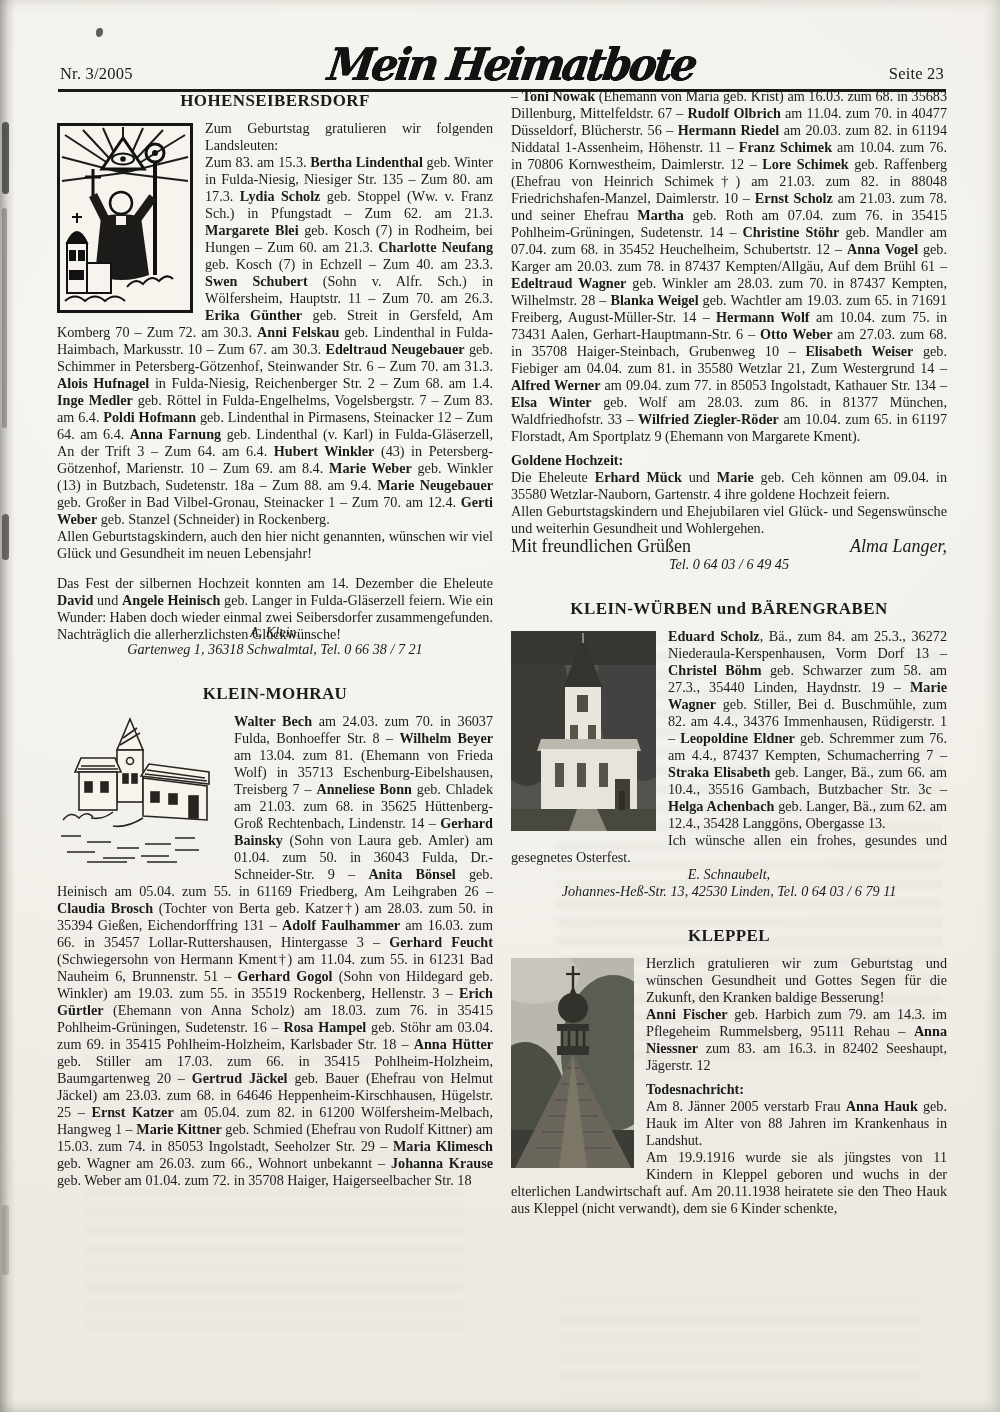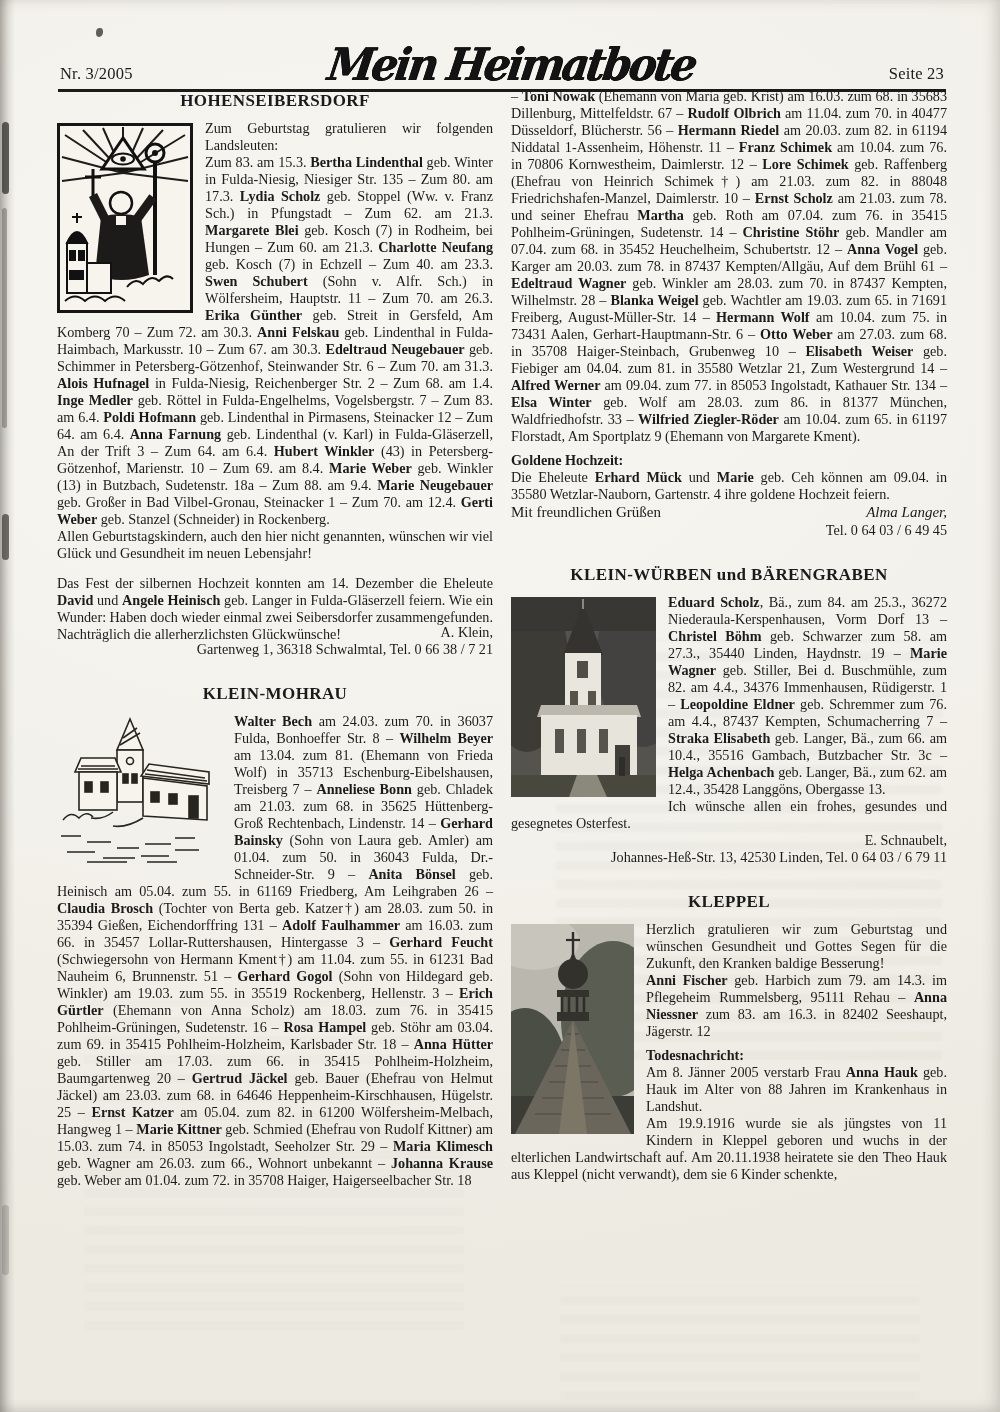--- a/index.html
+++ b/index.html
@@ -34,23 +34,23 @@
   .columns{position:absolute;left:57px;top:88px;width:890px;display:flex;gap:18px;}
   .col{width:436px;}
   .sec-title{font-size:17px;font-weight:bold;text-align:center;letter-spacing:.4px;
     margin:26px 0 9px 0;}
   .first .sec-title{margin-top:3px;}
   p{margin:0;font-size:14.2px;line-height:17px;text-align:justify;hyphens:auto;}
   .spaced{margin-top:13px;}
   .minigap{margin-top:7px;}
   .bold-lead{font-weight:bold;}
   .rb{font-weight:bold;}
-  .sig-right{text-align:right;}
+  .sig-right{text-align:center;font-style:italic;}
   .pull-up{margin-top:-19px;}
-  .row-between{display:flex;justify-content:space-between;font-size:15px;line-height:19px;}
+  .row-between{display:flex;justify-content:space-between;font-size:18px;line-height:19px;}
   .row-between .sig{font-style:italic;}
   .float-img{float:left;margin:3px 12px 5px 0;}
   .sec-body{overflow:visible;}
   .clear{clear:both;}
 </style>
 </head>
 <body>
 
 <div class="page">
   <div class="edge"></div>
@@ -162,20 +162,21 @@
           <div class="clear"></div>
         </div>
       </section>
     </div>
 
     <div class="col">
       <section class="first">
         <p><span>– </span><span class="rb">Toni Nowak</span><span> (Ehemann von Maria geb. Krist) am 16.03. zum 68. in 35683 Dillenburg, Mittelfeldstr. 67 – </span><span class="rb">Rudolf Olbrich</span><span> am 11.04. zum 70. in 40477 Düsseldorf, Blücherstr. 56 – </span><span class="rb">Hermann Riedel</span><span> am 20.03. zum 82. in 61194 Niddatal 1-Assenheim, Höhenstr. 11 – </span><span class="rb">Franz Schimek</span><span> am 10.04. zum 76. in 70806 Kornwestheim, Daimlerstr. 12 – </span><span class="rb">Lore Schimek</span><span> geb. Raffenberg (Ehefrau von Heinrich Schimek†) am 21.03. zum 82. in 88048 Friedrichshafen-Manzel, Daimlerstr. 10 – </span><span class="rb">Ernst Scholz</span><span> am 21.03. zum 78. und seiner Ehefrau </span><span class="rb">Martha</span><span> geb. Roth am 07.04. zum 76. in 35415 Pohlheim-Grüningen, Sudetenstr. 14 – </span><span class="rb">Christine Stöhr</span><span> geb. Mandler am 07.04. zum 68. in 35452 Heuchelheim, Schubertstr. 12 – </span><span class="rb">Anna Vogel</span><span> geb. Karger am 20.03. zum 78. in 87437 Kempten/Allgäu, Auf dem Brühl 61 – </span><span class="rb">Edeltraud Wagner</span><span> geb. Winkler am 28.03. zum 70. in 87437 Kempten, Wilhelmstr. 28 – </span><span class="rb">Blanka Weigel</span><span> geb. Wachtler am 19.03. zum 65. in 71691 Freiberg, August-Müller-Str. 14 – </span><span class="rb">Hermann Wolf</span><span> am 10.04. zum 75. in 73431 Aalen, Gerhart-Hauptmann-Str. 6 – </span><span class="rb">Otto Weber</span><span> am 27.03. zum 68. in 35708 Haiger-Steinbach, Grubenweg 10 – </span><span class="rb">Elisabeth Weiser</span><span> geb. Fiebiger am 04.04. zum 81. in 35580 Wetzlar 21, Zum Westergrund 14 – </span><span class="rb">Alfred Werner</span><span> am 09.04. zum 77. in 85053 Ingolstadt, Kathauer Str. 134 – </span><span class="rb">Elsa Winter</span><span> geb. Wolf am 28.03. zum 86. in 81377 München, Waldfriedhofstr. 33 – </span><span class="rb">Wilfried Ziegler-Röder</span><span> am 10.04. zum 65. in 61197 Florstadt, Am Sportplatz 9 (Ehemann von Margarete Kment).</span></p>
         <p class="bold-lead minigap">Goldene Hochzeit:</p>
         <p><span>Die Eheleute </span><span class="rb">Erhard Mück</span><span> und </span><span class="rb">Marie</span><span> geb. Ceh können am 09.04. in 35580 Wetzlar-Nauborn, Gartenstr. 4 ihre goldene Hochzeit feiern.</span></p>
+        <p>Allen Geburtstagskindern und Ehejubilaren viel Glück- und Segenswünsche und weiterhin Gesundheit und Wohlergehen.</p>
         <div class="row-between">
           <span>Mit freundlichen Grüßen</span>
           <span class="sig">Alma Langer,</span>
         </div>
         <p class="sig-right">Tel. 0 64 03 / 6 49 45</p>
       </section>
 
       <section>
         <h2 class="sec-title">KLEIN-WÜRBEN und BÄRENGRABEN</h2>
         <div class="sec-body">

